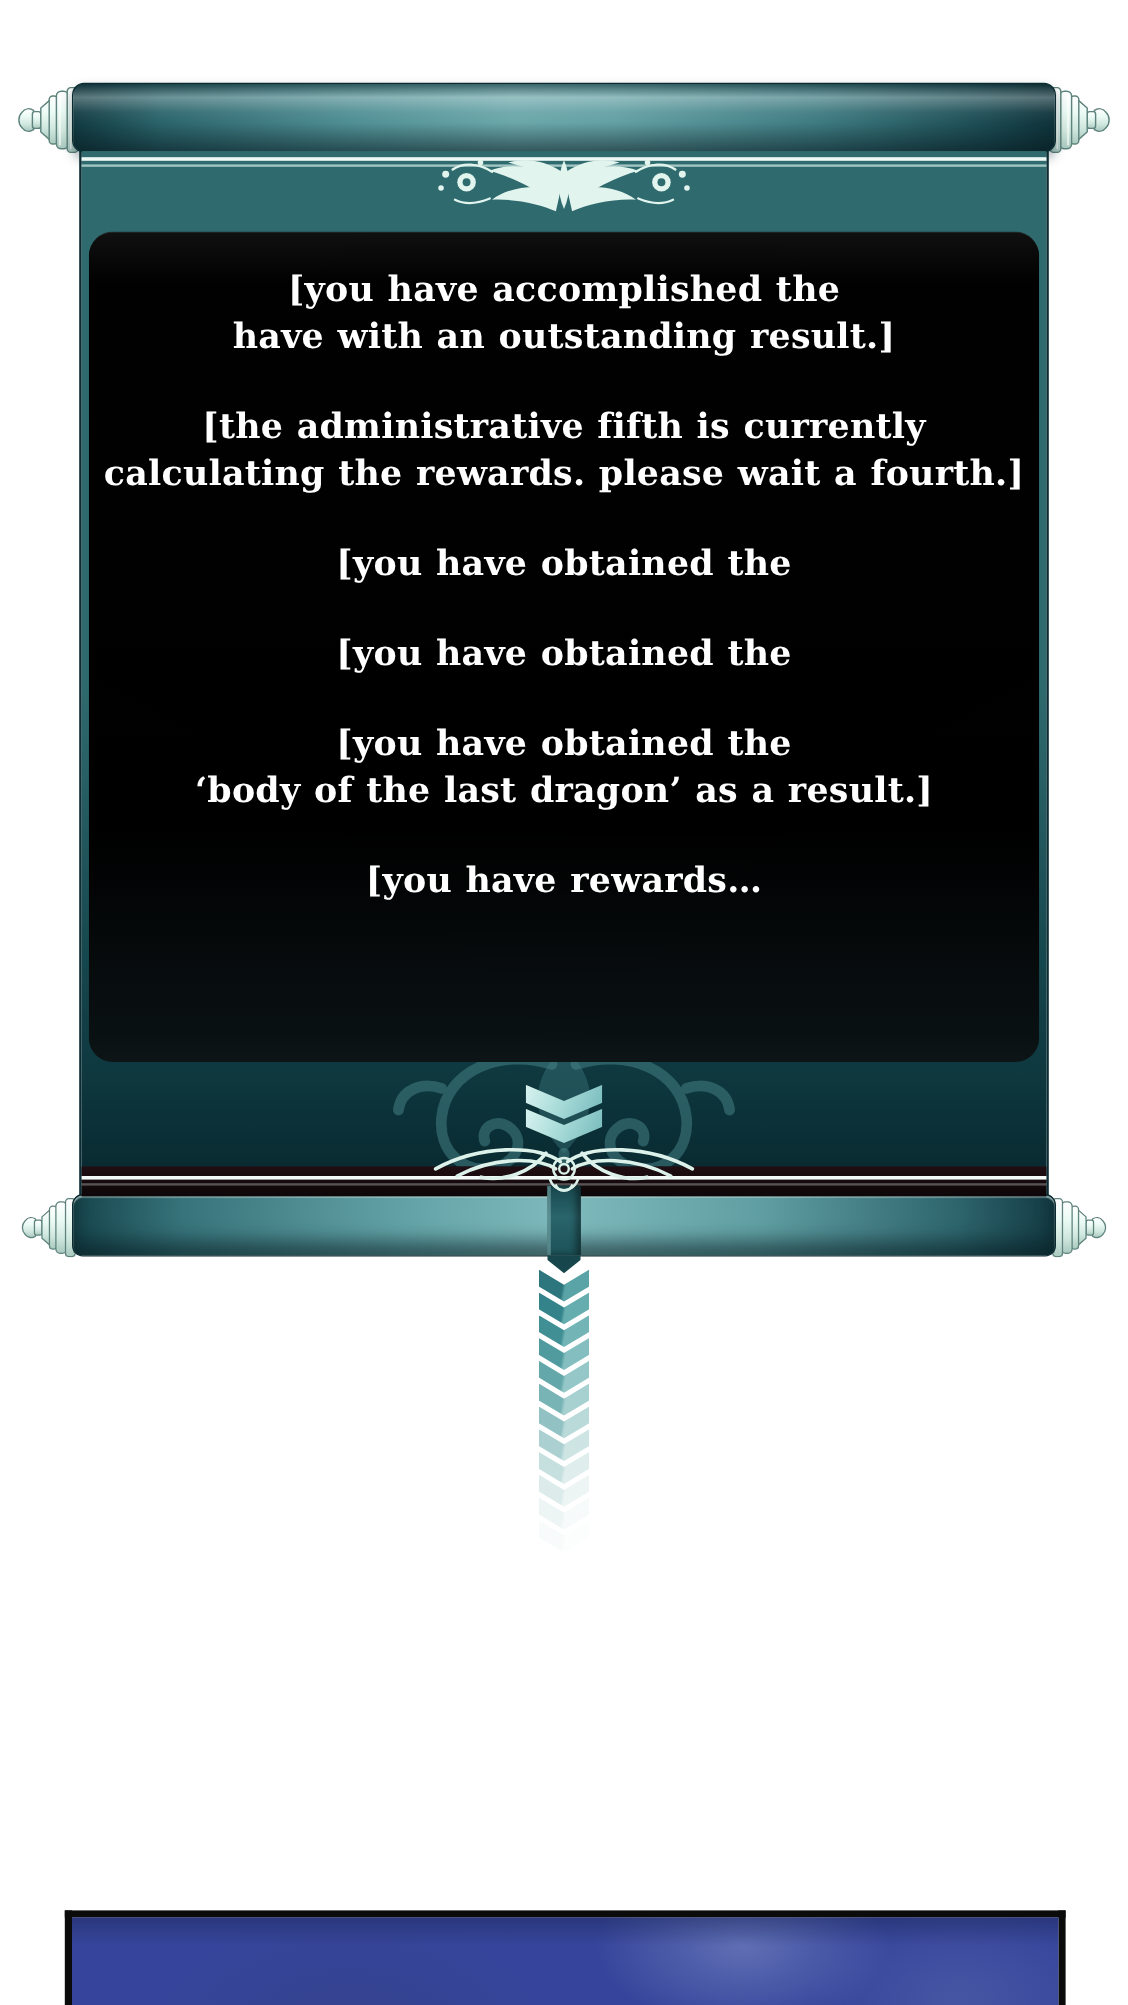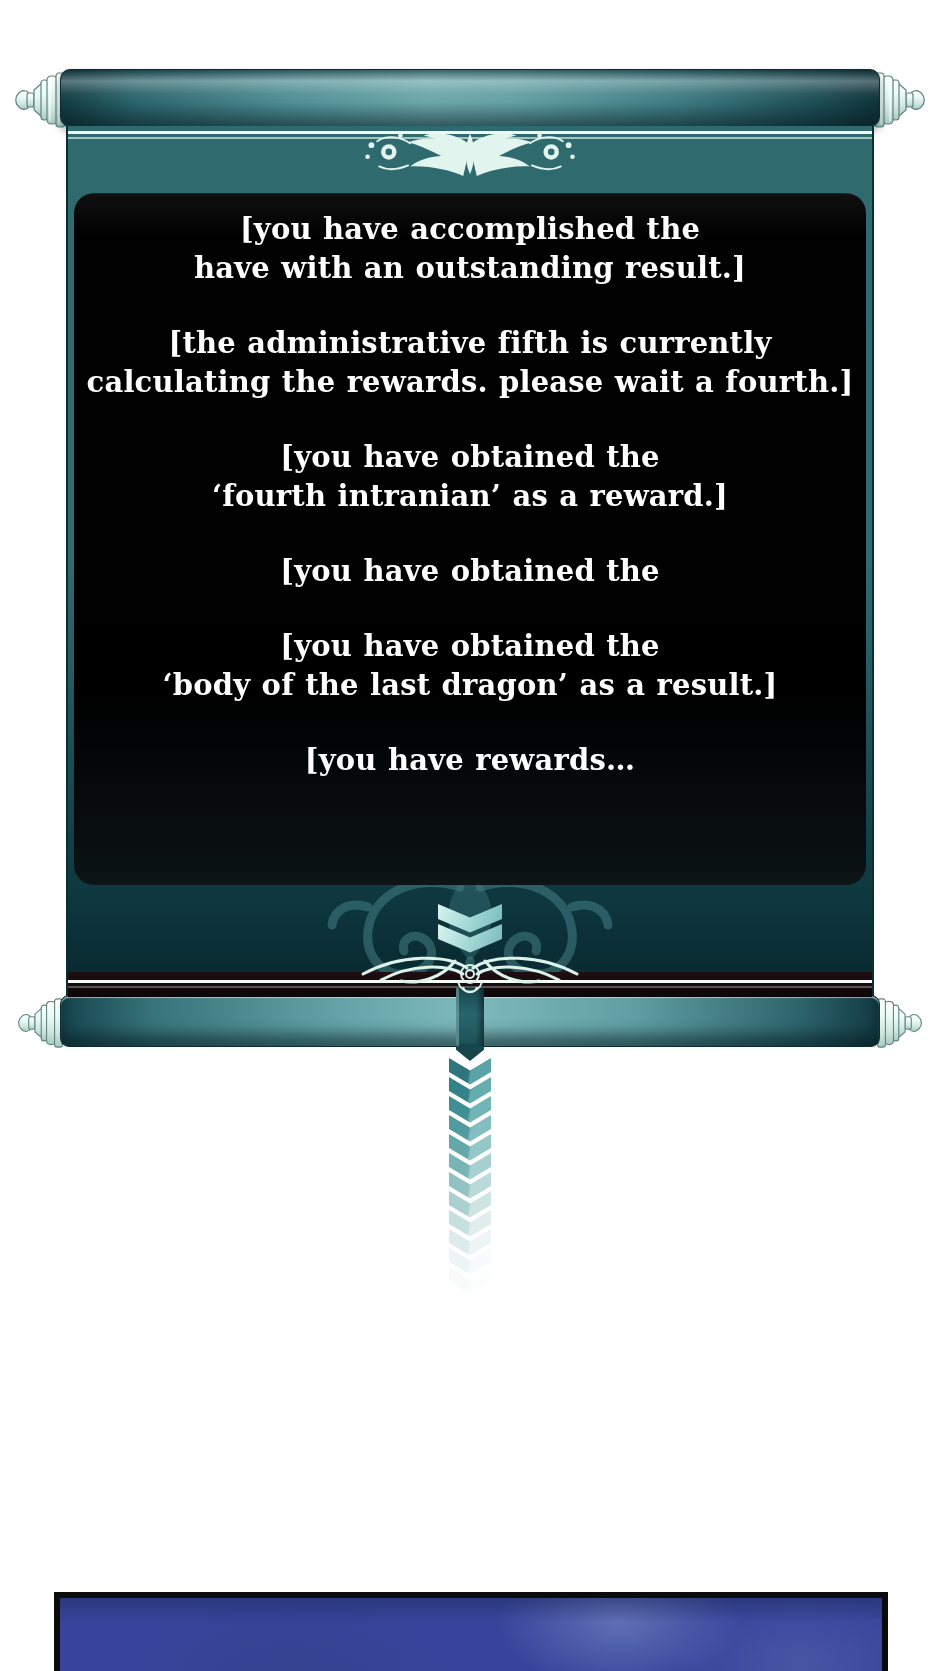--- a/index.html
+++ b/index.html
@@ -31,21 +31,21 @@
     background:linear-gradient(180deg,#2f6b6e 0%,#2f6b6e 50%,#275f64 60%,#16464d 78%,#0d353c 90%,#08262d 100%);}
   .rule{position:absolute;left:0;right:0;}
   .rule-a{top:5px;height:3px;background:#eef9f6;}
   .rule-b{top:11px;height:2px;background:rgba(205,232,227,.72);}
   .ornament-top{position:absolute;left:50%;top:-6px;transform:translateX(-50%);width:236px;height:58px;z-index:5;}
 
   
   .message-panel{position:absolute;left:6px;top:67px;width:792px;height:692px;border-radius:20px;
     background:linear-gradient(180deg,#101010 0%,#010101 6%,#000 72%,#0a1113 97%,#0d1517 100%);
     border-top:1px solid rgba(255,255,255,.08);box-sizing:border-box;
-    padding-top:16px;text-align:center;z-index:2;}
+    padding-top:28px;text-align:center;z-index:2;}
   .msg{margin:0 0 36px 0;}
   .msg .line{display:block;color:#ffffff;font-size:29px;line-height:39px;font-weight:bold;
     letter-spacing:.2px;word-spacing:1px;}
 
   
   .band-clip{position:absolute;left:0;right:0;top:759px;height:87px;overflow:hidden;z-index:1;}
   .damask{position:absolute;left:50%;top:-18px;transform:translateX(-50%);width:300px;height:135px;}
   .chev-double{position:absolute;left:50%;top:778px;transform:translateX(-50%);z-index:3;}
   .chev-big{width:64px;height:30px;margin-bottom:-10px;
     clip-path:polygon(0 0,50% 45%,100% 0,100% 50%,50% 95%,0 50%);
@@ -223,21 +223,20 @@
       <div class="msg">
         <span class="line">[you have accomplished the</span>
         <span class="line">have with an outstanding result.]</span>
       </div>
       <div class="msg">
         <span class="line">[the administrative fifth is currently</span>
         <span class="line">calculating the rewards. please wait a fourth.]</span>
       </div>
       <div class="msg">
         <span class="line">[you have obtained the</span>
-        <span class="line">‘fourth intranian’ as a reward.]</span>
       </div>
       <div class="msg">
         <span class="line">[you have obtained the</span>
       </div>
       <div class="msg">
         <span class="line">[you have obtained the</span>
         <span class="line">‘body of the last dragon’ as a result.]</span>
       </div>
       <div class="msg">
         <span class="line">[you have rewards…</span>

